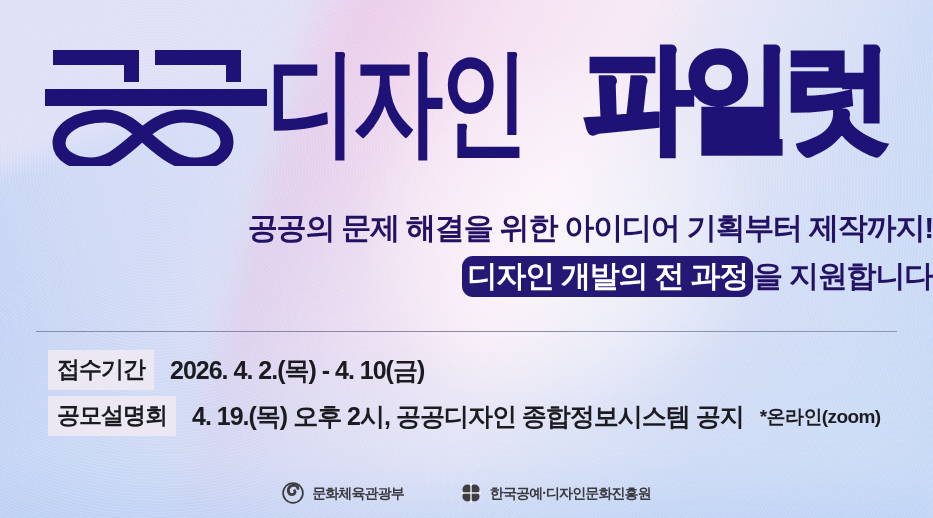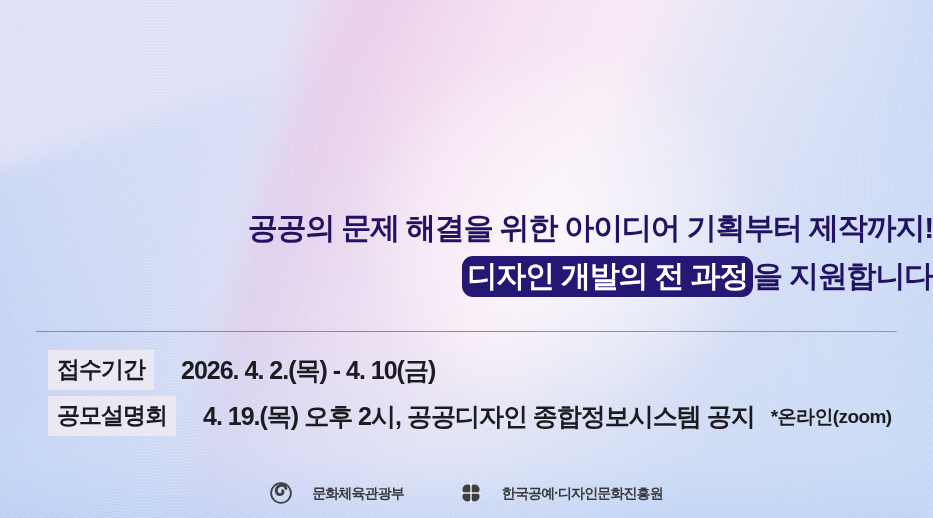--- a/index.html
+++ b/index.html
@@ -231,21 +231,21 @@
     line-height: 1;
     letter-spacing: -1px;
     padding: 8px 9px 9px 9px;
   }
   .info-value {
     color: #1b1b20;
     font-weight: 700;
     font-size: 25px;
     line-height: 1;
     letter-spacing: -1px;
-    margin-left: 27px;
+    margin-left: 16px;
   }
   .info-note {
     color: #1b1b20;
     font-weight: 700;
     font-size: 19px;
     line-height: 1;
     letter-spacing: -0.6px;
     margin-left: 16px;
   }
 
@@ -256,21 +256,21 @@
     right: 0;
     bottom: 14px;
     display: flex;
     align-items: center;
     justify-content: center;
     gap: 56px;
   }
   .flogo {
     display: flex;
     align-items: center;
-    gap: 20px;
+    gap: 8px;
   }
   .flogo-mark { display: block; flex: none; }
   .flogo-text {
     color: #3a3a3e;
     font-weight: 700;
     font-size: 14px;
     letter-spacing: -0.9px;
     line-height: 1;
     white-space: nowrap;
   }
@@ -283,20 +283,51 @@
   <div class="bg-base"></div>
   <div class="bg-pink-band"></div>
   <div class="bg-sweep-left"></div>
   <div class="bg-sweep-right"></div>
   <div class="bg-bottom-glow"></div>
   <div class="bg-white-wash"></div>
   <div class="bg-noise"></div>
 
   <div class="content">
 
+    <div class="logotype">
+
+      <div class="lt-gonggong" title="공공">
+        <svg class="gg-svg" viewBox="0 0 222 122" xmlns="http://www.w3.org/2000/svg">
+          <g fill="#1e1276">
+
+            <rect x="8" y="6" width="86" height="15"></rect>
+            <rect x="79" y="6" width="15" height="32"></rect>
+
+            <rect x="110" y="6" width="86" height="15"></rect>
+            <rect x="181" y="6" width="15" height="32"></rect>
+
+            <rect x="0" y="45" width="222" height="17"></rect>
+          </g>
+
+          <path d="M 60 72
+                   C 30 72, 14 86, 14 99
+                   C 14 112, 30 120, 45 120
+                   C 62 120, 74 110, 88 98
+                   C 104 84, 118 72, 138 72
+                   C 166 72, 182 84, 182 98
+                   C 182 112, 166 120, 150 120
+                   C 132 120, 118 108, 104 96
+                   C 90 83, 78 72, 60 72 Z" fill="none" stroke="#1e1276" stroke-width="13" stroke-linecap="round" stroke-linejoin="round"></path>
+        </svg>
+      </div>
+
+      <div class="lt-word">디자인</div>
+
+      <div class="lt-word-heavy">파일럿</div>
+    </div>
 
     <div class="subtitle">
       <div class="sub-line">공공의 문제 해결을 위한 아이디어 기획부터 제작까지!</div>
       <div class="sub-line sub-line-2">
         <span class="hl">디자인 개발의 전 과정</span><span>을 지원합니다</span>
       </div>
     </div>
 
     <div class="divider"></div>
 

